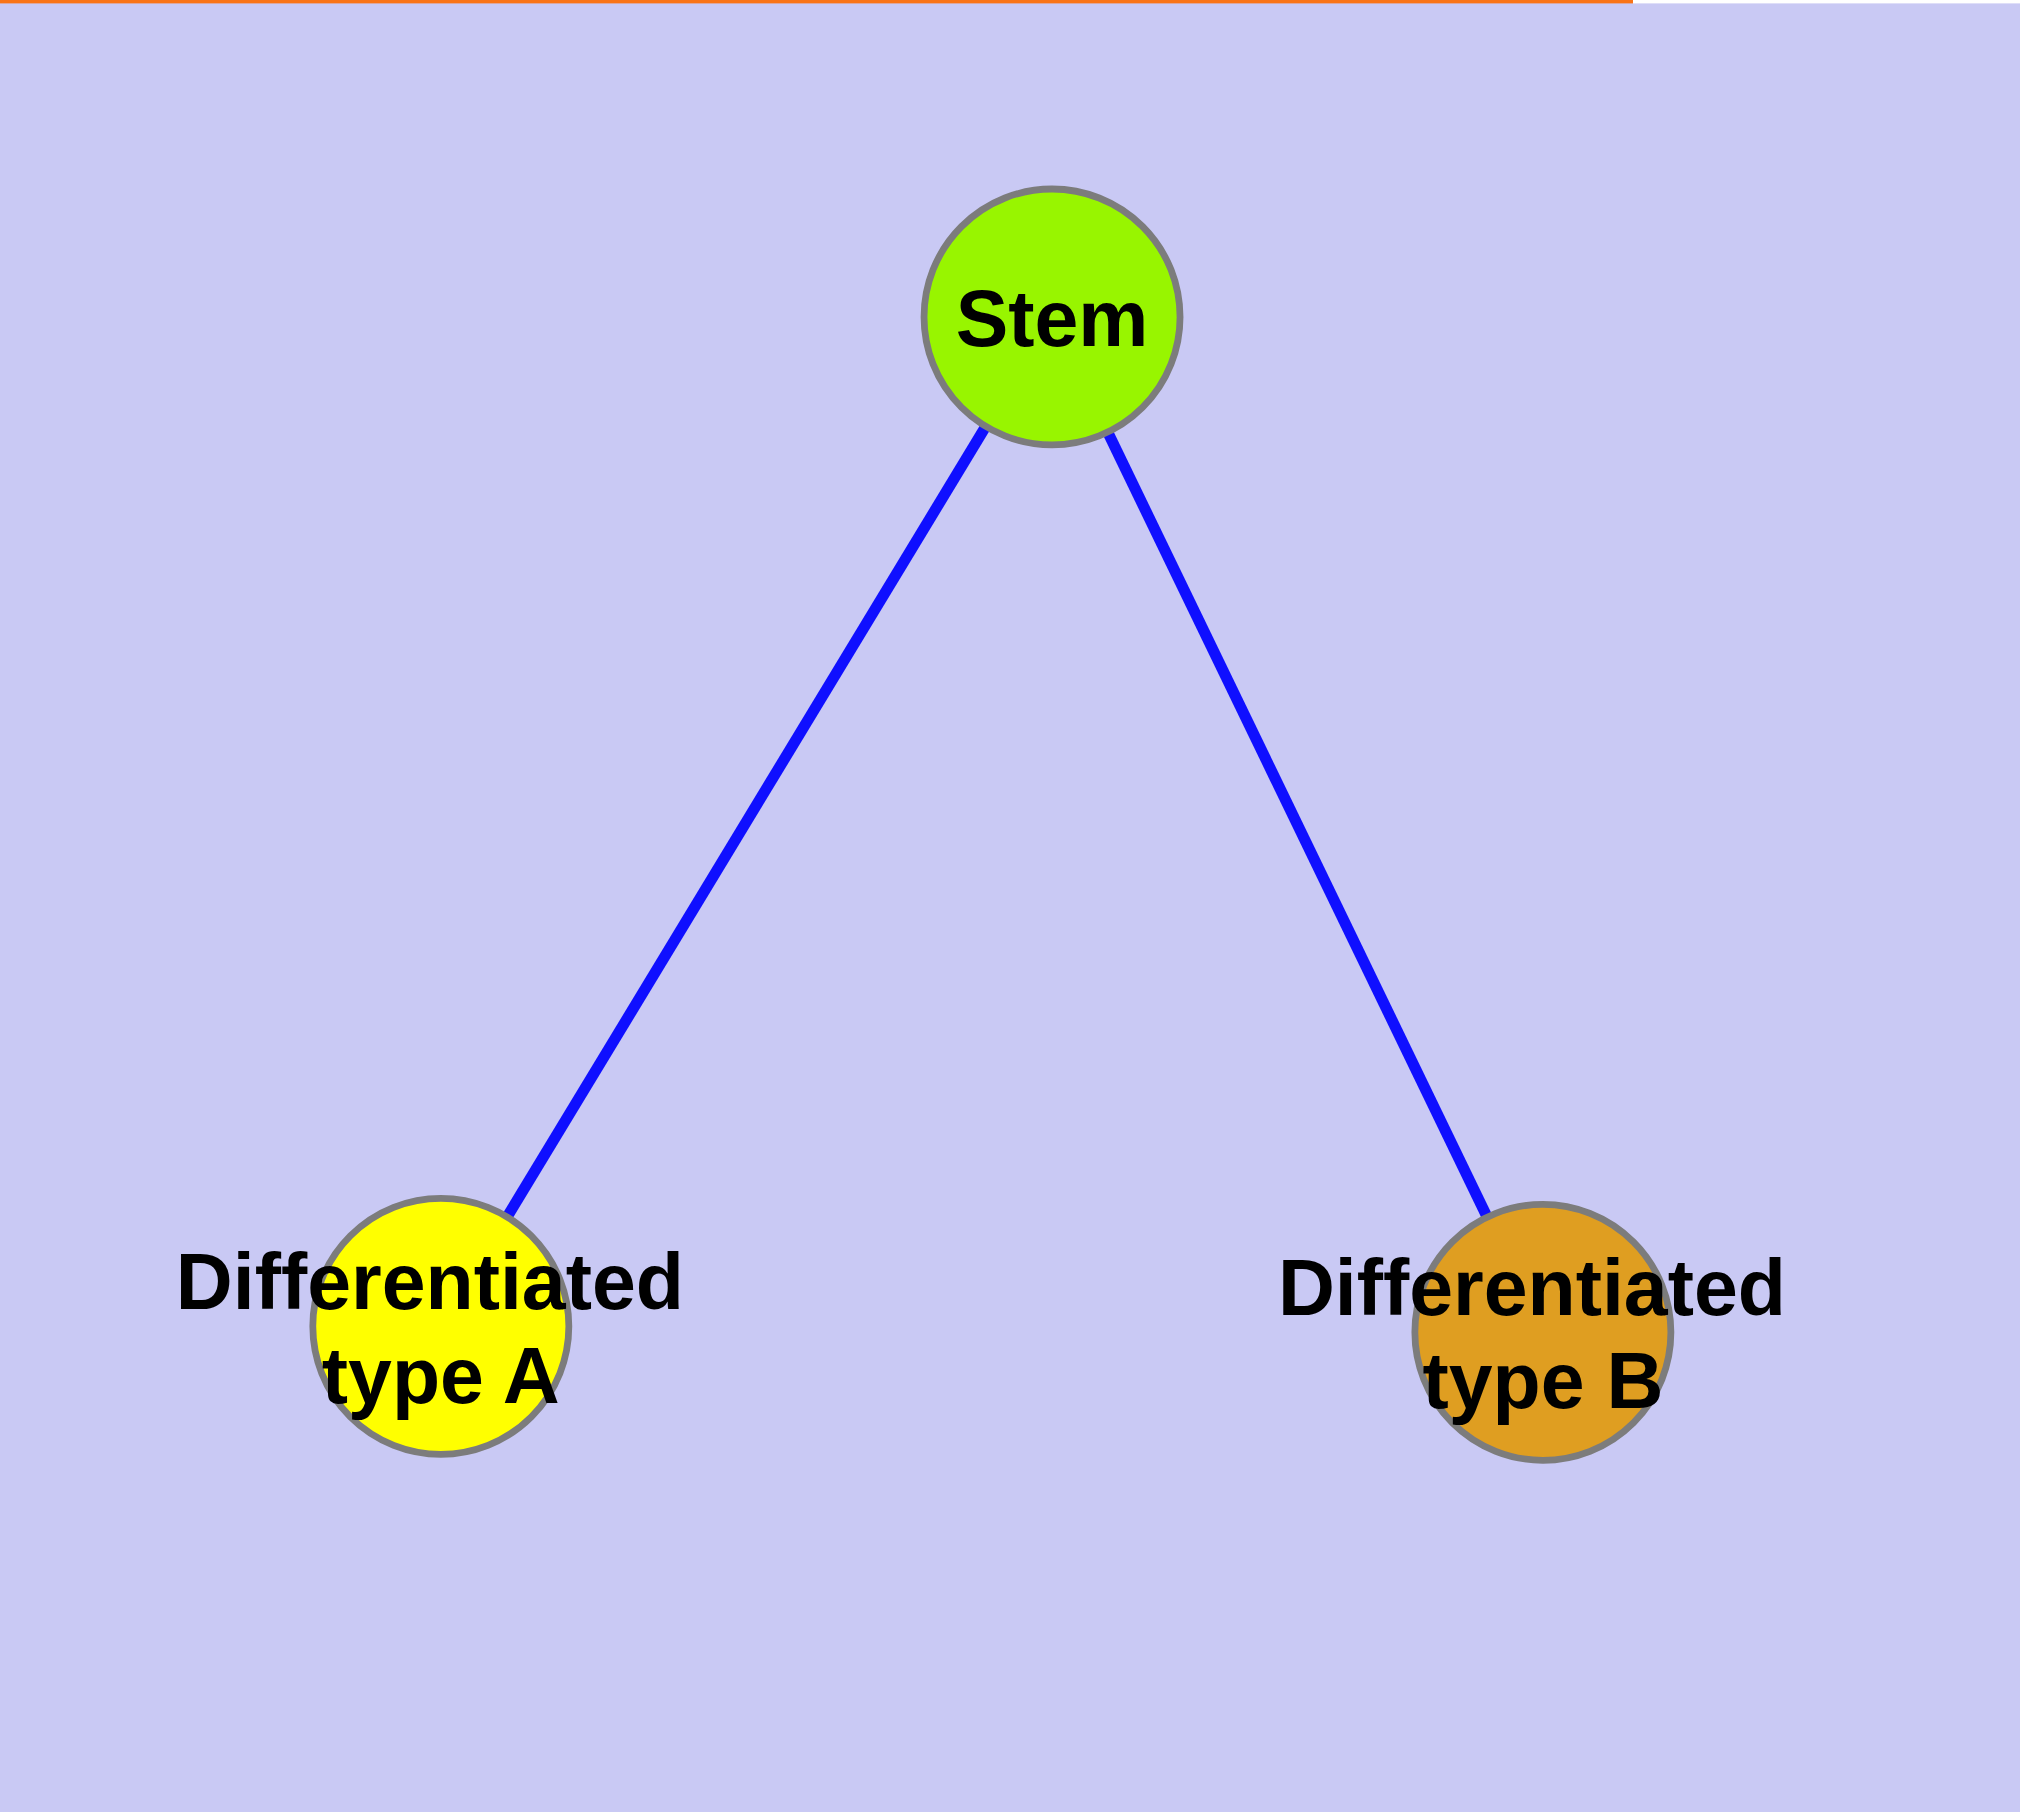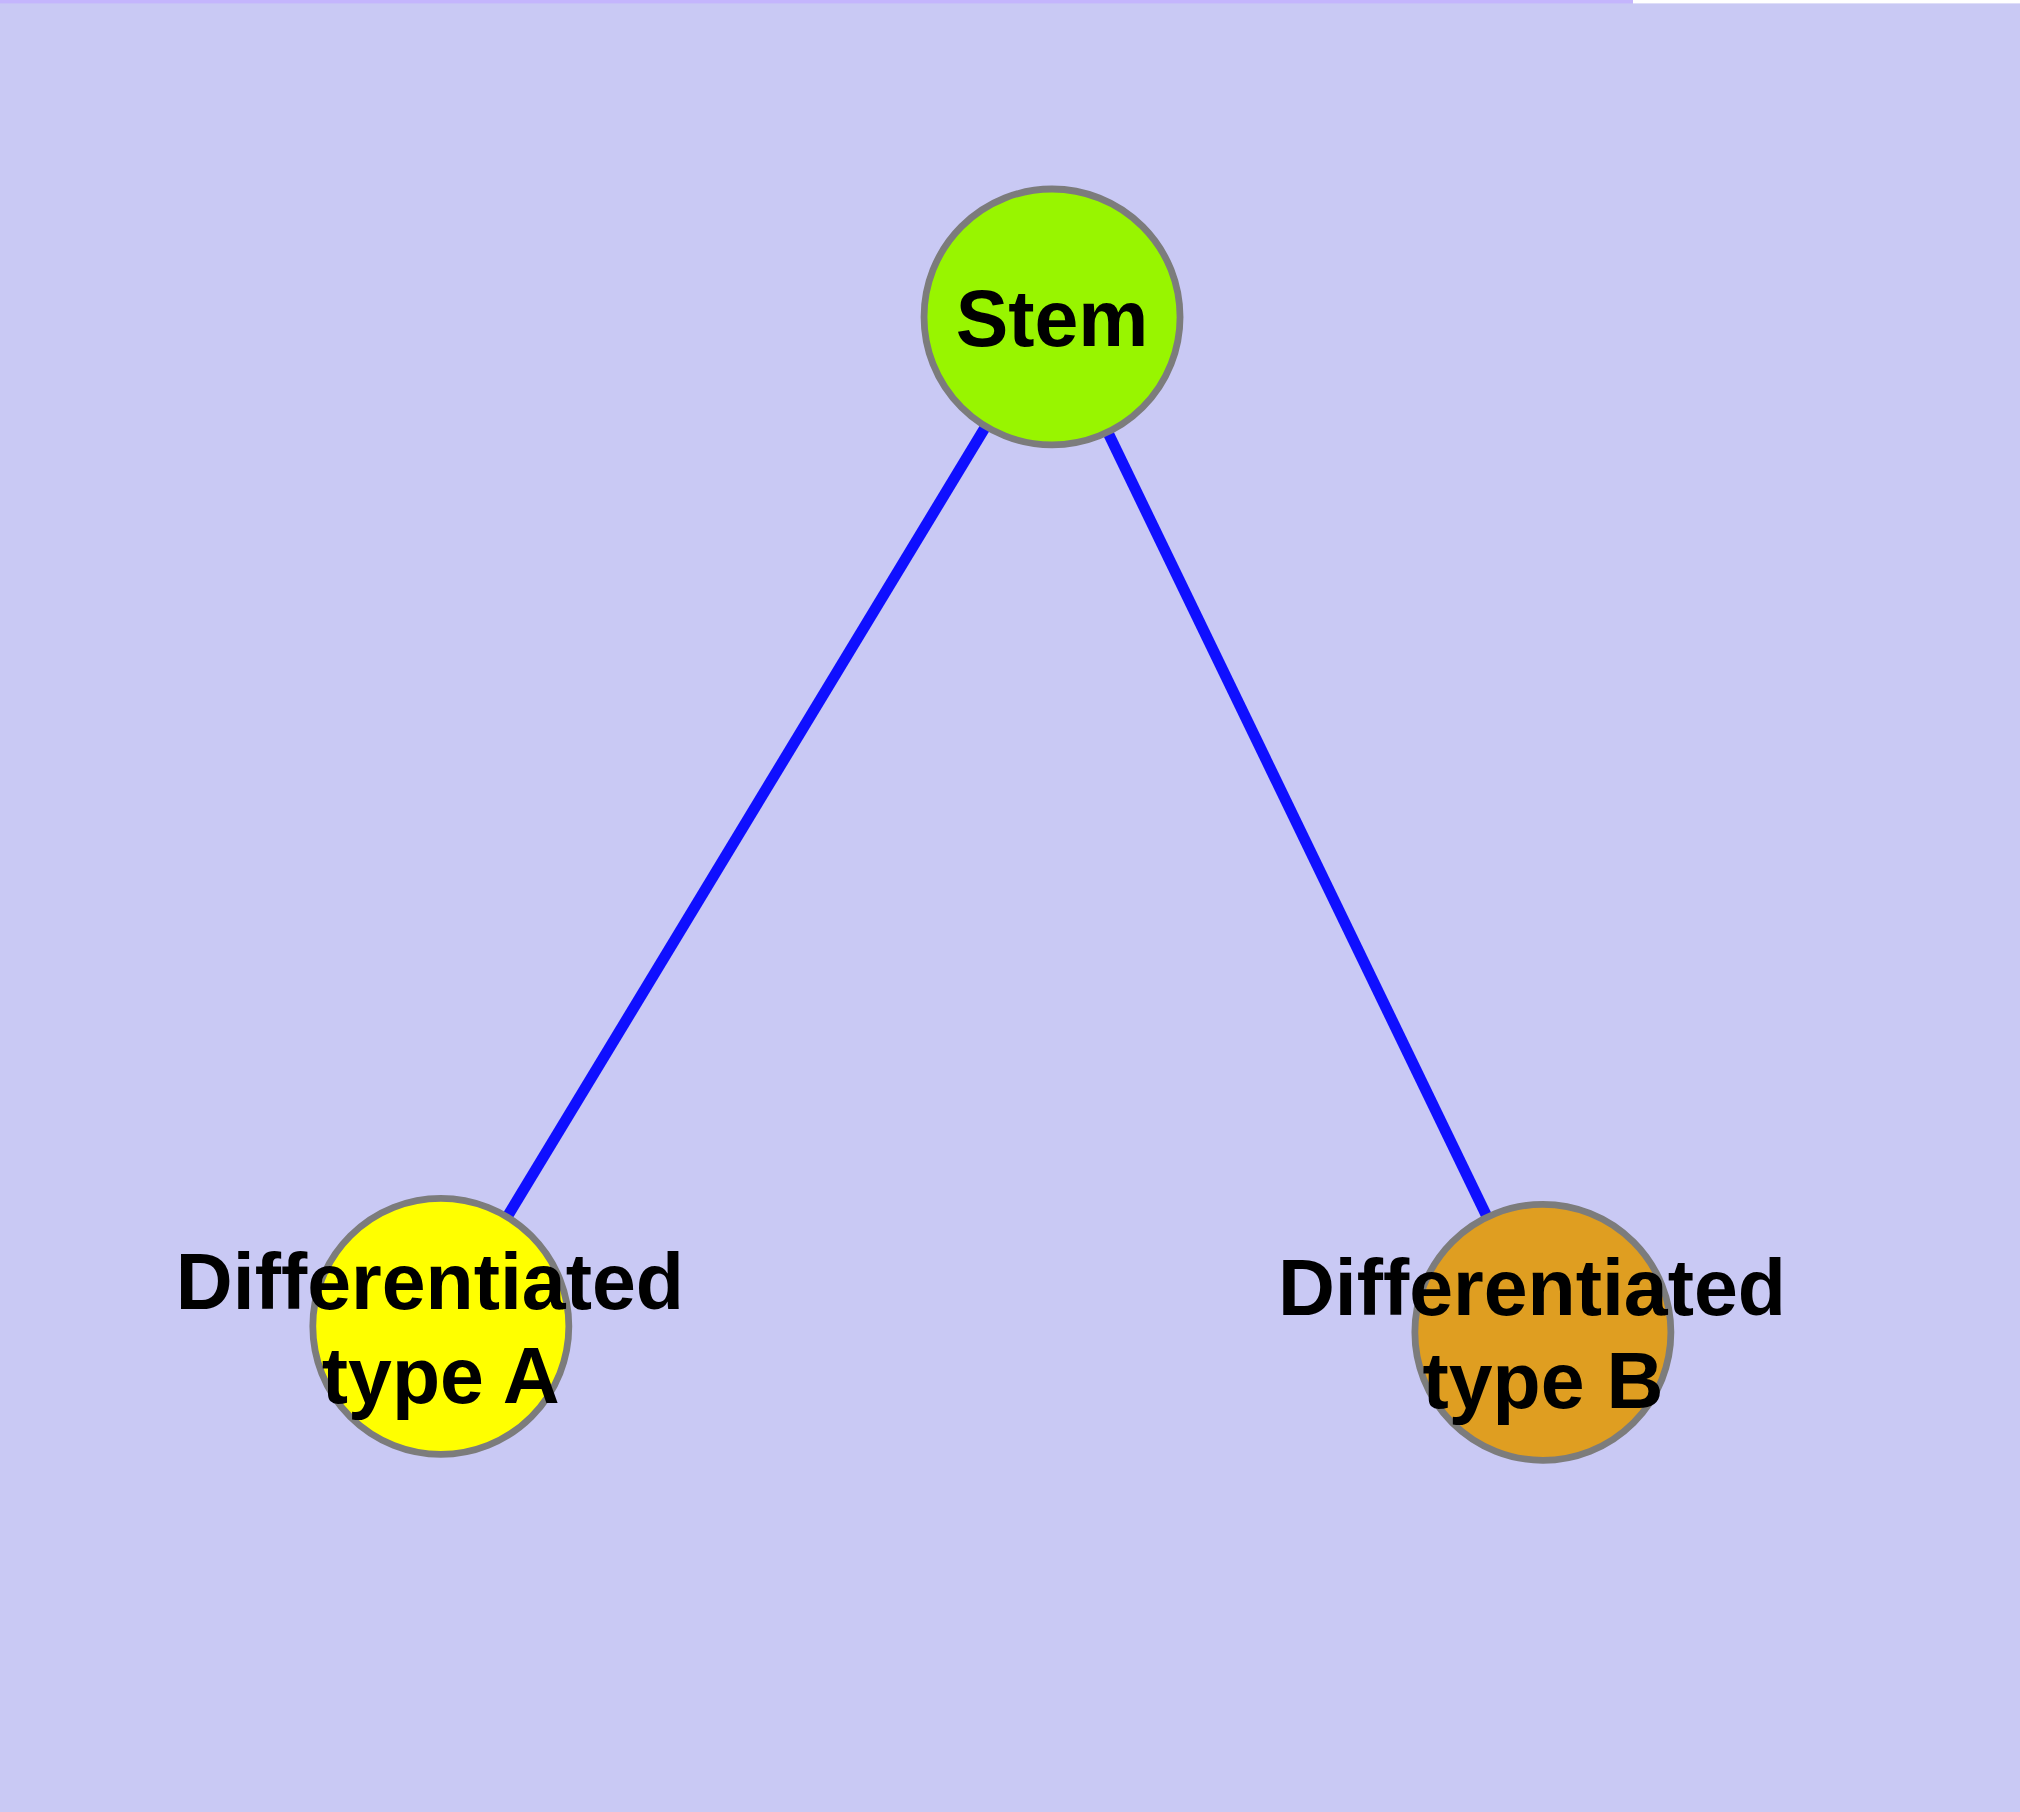--- a/index.html
+++ b/index.html
@@ -8,21 +8,21 @@
     background: #ffffff;
     width: 2021px;
     height: 1812px;
     overflow: hidden;
     font-family: "Liberation Sans", sans-serif;
   }
   .page {
     position: relative;
     width: 1633px;
     height: 1812px;
-    background: #c4b5fd;
+    background: #f97316;
   }
   .diagram-svg {
     position: absolute;
     left: 0;
     top: 0;
     width: 2021px;
     height: 1812px;
     display: block;
   }
   .node-label {

